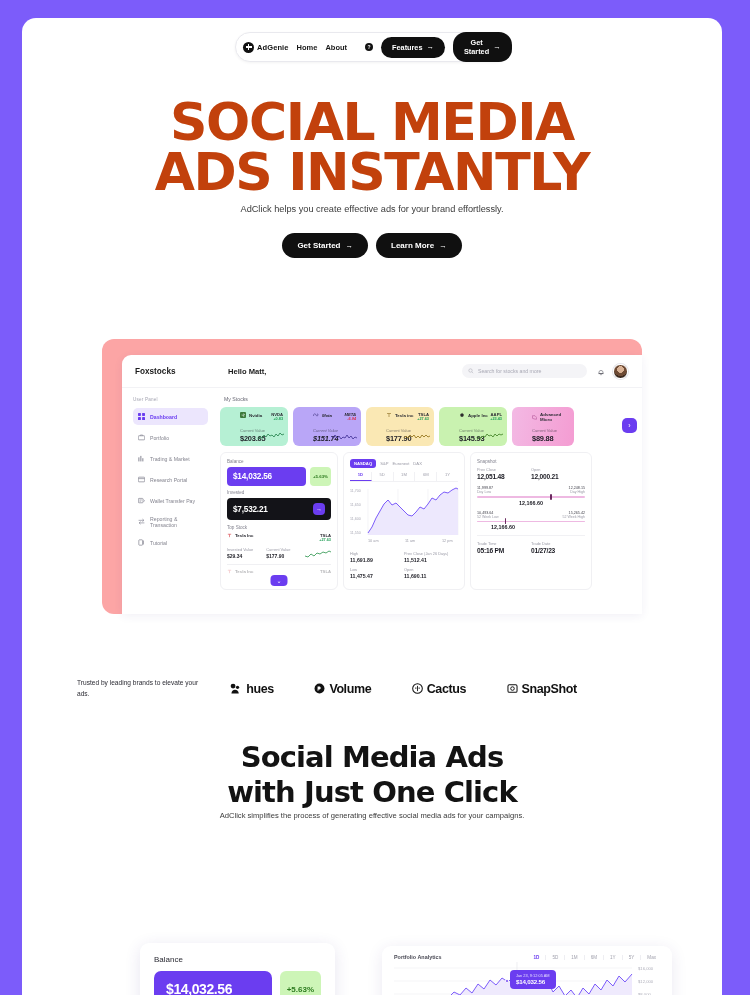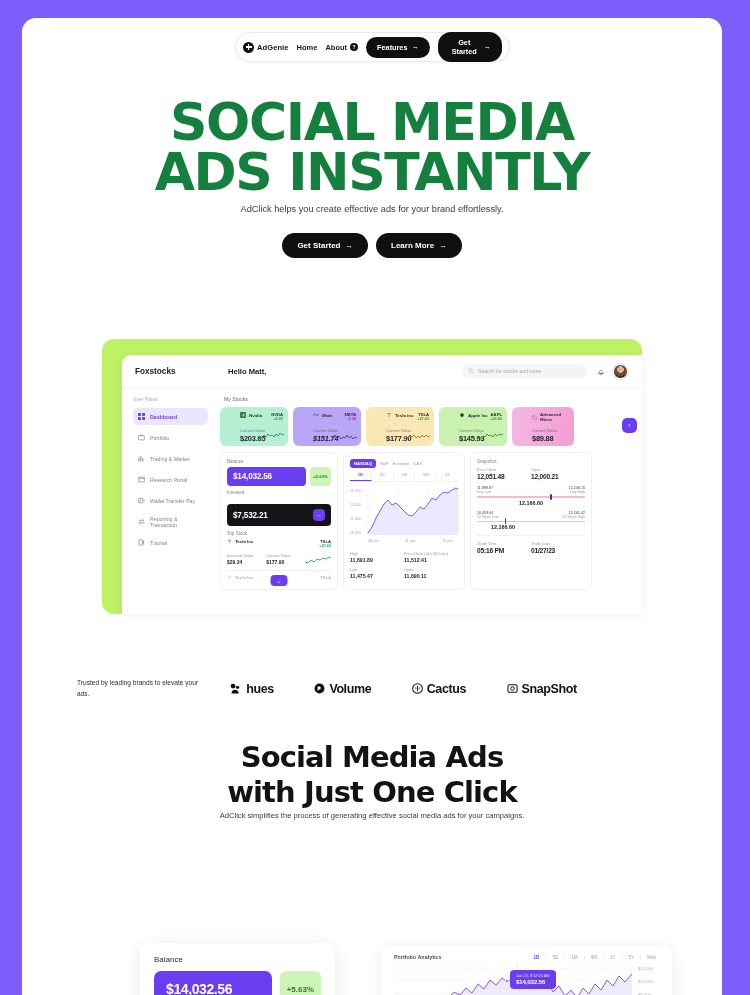--- a/index.html
+++ b/index.html
@@ -43,21 +43,21 @@
     width: 11px; height: 11px; border-radius: 50%;
     background: #111; position: relative; flex: 0 0 auto;
   }
   .brand-mark::before, .brand-mark::after {
     content: ""; position: absolute; background: #fff;
   }
   .brand-mark::before { left: 5px; top: 2.5px; width: 1.4px; height: 6px; }
   .brand-mark::after { left: 2.5px; top: 4.8px; width: 6px; height: 1.4px; }
   .brand-name { font-size: 7.5px; font-weight: 700; color: #111; letter-spacing: .1px; }
   .nav-link { font-size: 7.5px; color: #1a1a1a; font-weight: 600; }
-  .nav-link.with-badge { display: flex; align-items: center; gap: 3px; }
+  .nav-link.with-badge { display: flex; align-items: center; gap: 18px; }
   .nav-badge {
     width: 8px; height: 8px; border-radius: 50%;
     background: #111; color: #fff; font-size: 5px;
     display: flex; align-items: center; justify-content: center;
     font-weight: 700;
   }
   .nav-pill {
     background: #101010; color: #fff;
     font-size: 7.3px; font-weight: 600;
     border-radius: 13px; padding: 6px 11px;
@@ -67,21 +67,21 @@
   }
   .arrow-g { font-size: 7.5px; line-height: 1; }
 
   
   .hero { position: absolute; left: 0; top: 80px; width: 700px; text-align: center; }
   .hero h1 {
     font-size: 52px;
     line-height: .96;
     font-weight: 800;
     letter-spacing: -1.4px;
-    color: #15803d;
+    color: #c2410c;
     font-family: "DejaVu Sans", sans-serif;
     text-transform: uppercase;
   }
   .hero h1 .l2 { display: block; }
   .hero-sub {
     margin-top: 4px;
     font-size: 9.2px;
     color: #3a3a3a;
     line-height: 1.55;
   }
@@ -94,21 +94,21 @@
     font-size: 8px; font-weight: 600;
     border-radius: 15px; padding: 8px 15px;
     display: inline-flex; align-items: center; gap: 5px;
     border: none; cursor: pointer; font-family: inherit;
   }
 
   
   .mock-wrap {
     position: absolute; left: 80px; top: 321px;
     width: 540px; height: 275px;
-    background: #bef264;
+    background: #fca5a5;
     border-radius: 12px;
     padding: 16px 0 0 20px;
   }
   .mock {
     width: 520px; height: 259px;
     background: #ffffff;
     border-radius: 9px 0 0 0;
     overflow: hidden;
     position: relative;
     box-shadow: 0 2px 10px rgba(60,40,130,.07);
@@ -191,21 +191,21 @@
     padding: 5px 6px; letter-spacing: -.2px;
   }
   .bal-chip {
     background: #cdf5b7; color: #2d7b1f; font-size: 4.4px; font-weight: 700;
     border-radius: 4px; display: flex; align-items: center; padding: 0 3px;
   }
   .inv-pill {
     background: #131318; border-radius: 4px; color: #fff;
     font-size: 8.2px; font-weight: 700; padding: 5px 6px;
     display: flex; align-items: center; justify-content: space-between;
-    letter-spacing: -.2px; margin-top: 9px;
+    letter-spacing: -.2px; margin-top: 3px;
   }
   .inv-go {
     width: 12px; height: 12px; border-radius: 4px; background: #6b3df0;
     display: flex; align-items: center; justify-content: center;
     font-size: 6px;
   }
   .topstock-row { display: flex; justify-content: space-between; align-items: flex-start; margin-top: 2px; }
   .ts-name { display: flex; align-items: center; gap: 3px; font-size: 4.4px; font-weight: 700; color: #27272f; }
   .ts-cols { display: flex; gap: 13px; margin-top: 4px; }
   .ts-lbl { font-size: 4px; color: #9a9aa6; }

